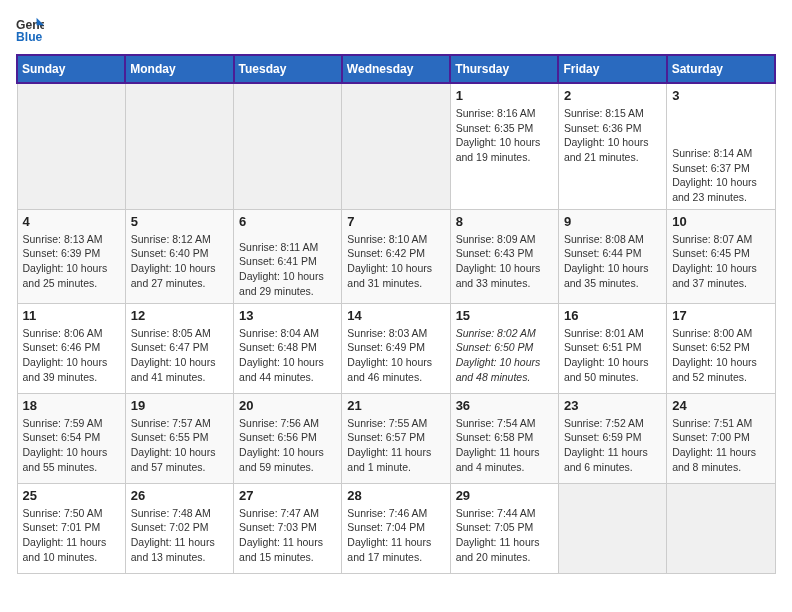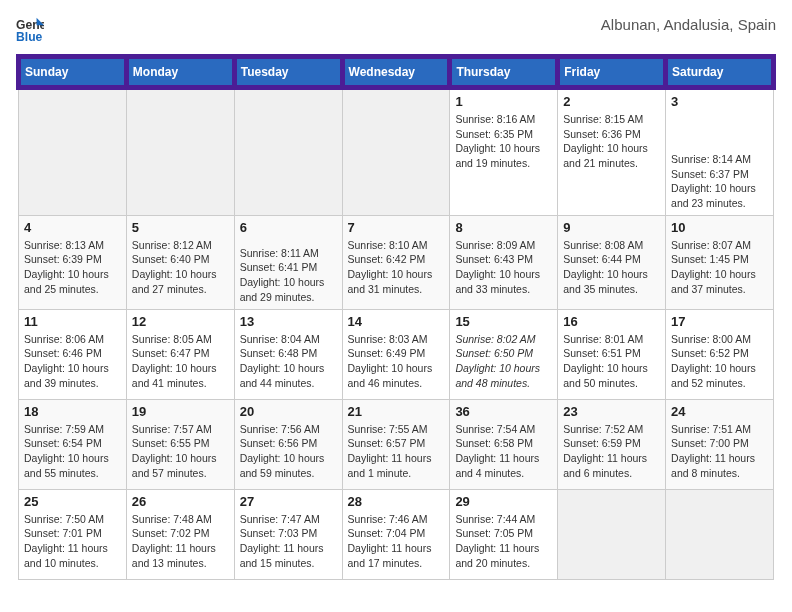--- a/index.html
+++ b/index.html
@@ -44,21 +44,21 @@
     }
     thead tr {
       background-color: #2a6abf;
       color: #fff;
     }
     thead th {
       padding: 6px 4px;
       text-align: left;
       font-weight: bold;
       font-size: 12px;
-      border: 5px solid #4c1d95;
+      border: 2px solid #4c1d95;
     }
     tbody td {
       border: 1px solid #ccc;
       vertical-align: top;
       padding: 4px 5px;
       min-width: 100px;
       height: 90px;
       background: #fff;
     }
     tbody tr:nth-child(even) td {
@@ -84,21 +84,20 @@
 
 <div class="header">
   <div class="logo">
     <svg class="logo-icon" viewBox="0 0 30 30" xmlns="http://www.w3.org/2000/svg">
       <text x="0" y="14" font-size="13" font-weight="bold" fill="#333">General</text>
       <text x="0" y="27" font-size="13" font-weight="bold" fill="#1a6abf">Blue</text>
       <polygon points="22,2 30,10 22,10" fill="#1a6abf"></polygon>
     </svg>
   </div>
   <div class="title-block">
-    <div class="subtitle">Albunan, Andalusia, Spain</div>
   </div>
 </div>
 
 <table>
   <thead>
     <tr id="header-row">
         <th>Sunday</th>
         <th>Monday</th>
         <th>Tuesday</th>
         <th>Wednesday</th>
@@ -174,21 +173,21 @@
         <td>
           <div class="day-num">9</div>
           <div class="day-info" style="white-space: pre-line;">Sunrise: 8:08 AM
 Sunset: 6:44 PM
 Daylight: 10 hours
 and 35 minutes.</div>
         </td>
         <td>
           <div class="day-num">10</div>
           <div class="day-info" style="white-space: pre-line;">Sunrise: 8:07 AM
-Sunset: 1:45 PM
+Sunset: 6:45 PM
 Daylight: 10 hours
 and 37 minutes.</div>
         </td>
       </tr>
       <tr>
         <td>
           <div class="day-num">11</div>
           <div class="day-info" style="white-space: pre-line;">Sunrise: 8:06 AM
 Sunset: 6:46 PM
 Daylight: 10 hours

